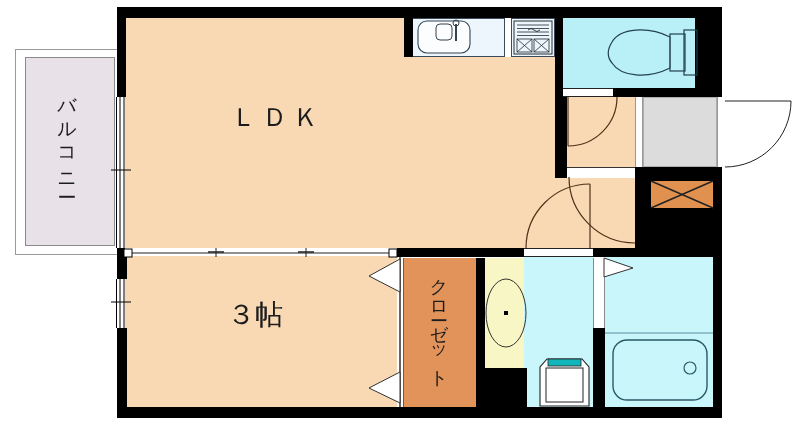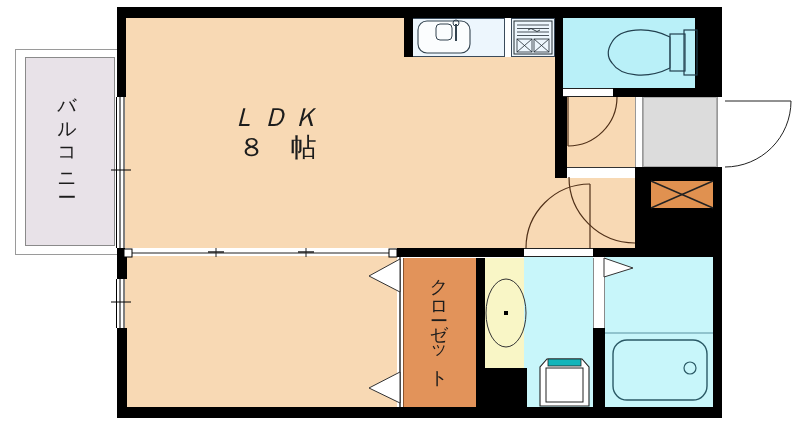--- a/index.html
+++ b/index.html
@@ -160,22 +160,22 @@
         <line x1="517" y1="52" x2="532" y2="39" stroke-width="0.8"></line>
       <rect x="534" y="39" width="15" height="13" stroke-width="0.8"></rect>
       <line x1="534" y1="39" x2="549" y2="52" stroke-width="0.8"></line>
         <line x1="534" y1="52" x2="549" y2="39" stroke-width="0.8"></line>
     </g>
   </svg>
 
   <div class="lbl vtext" style="left:55px;top:84px;font-size:19px;letter-spacing:4px;">バルコニー</div>
 
   <div class="lbl" style="left:210px;top:102px;width:135px;text-align:center;font-size:26px;line-height:30px;">
-    <div style="letter-spacing:5px;font-style:italic;">ＬＤＫ</div>
-    <div>８　帖</div>
+    <div style="letter-spacing:5px;">ＬＤＫ</div>
   </div>
 
   <div class="lbl" style="left:200px;top:299px;width:110px;text-align:center;font-size:28px;line-height:32px;">
+    <div>３帖</div>
   </div>
 
   <div class="lbl vtext" style="left:427px;top:266px;font-size:18px;letter-spacing:2px;">クローゼット</div>
 
 </div>
 
 </body></html>

